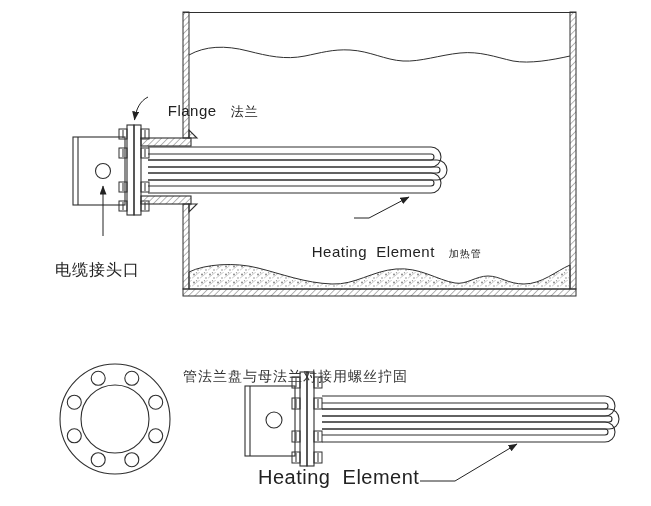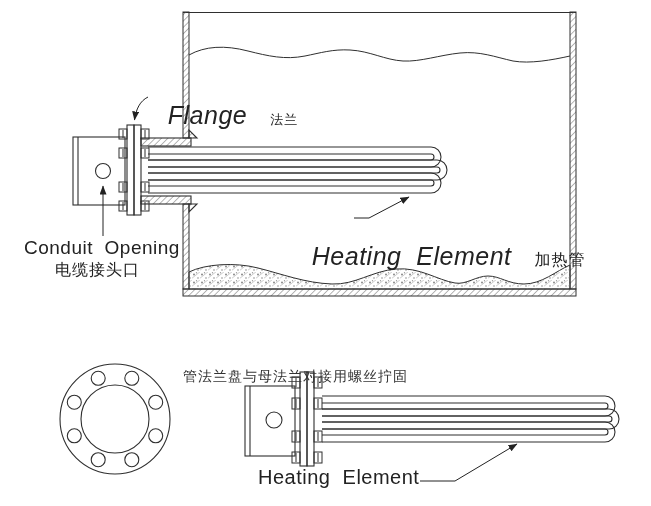--- a/index.html
+++ b/index.html
@@ -2,27 +2,27 @@
 <html><head>
 <meta charset="utf-8">
 <style>
   html,body{margin:0;padding:0;background:#ffffff;}
   .stage{
     position:relative;width:651px;height:506px;background:#ffffff;overflow:hidden;
     font-family:"Liberation Sans","DejaVu Sans",sans-serif;color:#222;
   }
   .stage svg{position:absolute;left:0;top:0;}
   .lbl{position:absolute;white-space:pre;line-height:1;color:#222;}
-  .lbl .en{font-size:25px;letter-spacing:0.5px;font-style:italic;}
-  .lbl .zh{font-size:13px;margin-left:23px;letter-spacing:1px;}
+  .lbl .en{font-size:15px;letter-spacing:0.5px;}
+  .lbl .zh{font-size:13px;margin-left:14px;letter-spacing:1px;}
   .lbl-flange{left:150px;top:87px;}
   .lbl-conduit-en{left:24px;top:238px;font-size:19px;letter-spacing:0.5px;}
   .lbl-conduit-zh{left:55px;top:262px;font-size:16px;letter-spacing:1px;}
   .lbl-heating-tank{left:294px;top:228px;}
-  .lbl-heating-tank .zh{font-size:16px;font-family:Liberation Mono, monospace;}
+  .lbl-heating-tank .zh{font-size:10px;font-family:Liberation Mono, monospace;}
   .lbl-heating-bottom{left:258px;top:467px;font-size:20px;letter-spacing:0.5px;}
   .note{position:absolute;left:183px;top:314px;width:450px;color:#333;
         font-size:14px;line-height:25px;letter-spacing:1px;white-space:pre;}
 </style>
 </head>
 <body>
 
 <div class="stage">
 
   <svg width="651" height="506" viewBox="0 0 651 506">
@@ -154,21 +154,20 @@
         <path d="M322,422 H605 A10,10 0 0 1 605,442 H322"></path>
         <path d="M322,429 H605 A3,3 0 0 1 605,435 H322"></path>
       </g>
     </g>
   </svg>
 
   <div class="lbl lbl-flange">
     <span class="en">Flange</span><span class="zh">法兰</span>
   </div>
 
-  <div class="lbl lbl-conduit-en">Conduit  Opening</div>
   <div class="lbl lbl-conduit-zh">电缆接头口</div>
 
   <div class="lbl lbl-heating-tank">
     <span class="en">Heating  Element</span><span class="zh">加热管</span>
   </div>
 
   <div class="note">
     <div>管法兰盘与母法兰对接用螺丝拧固</div>
   </div>
 

